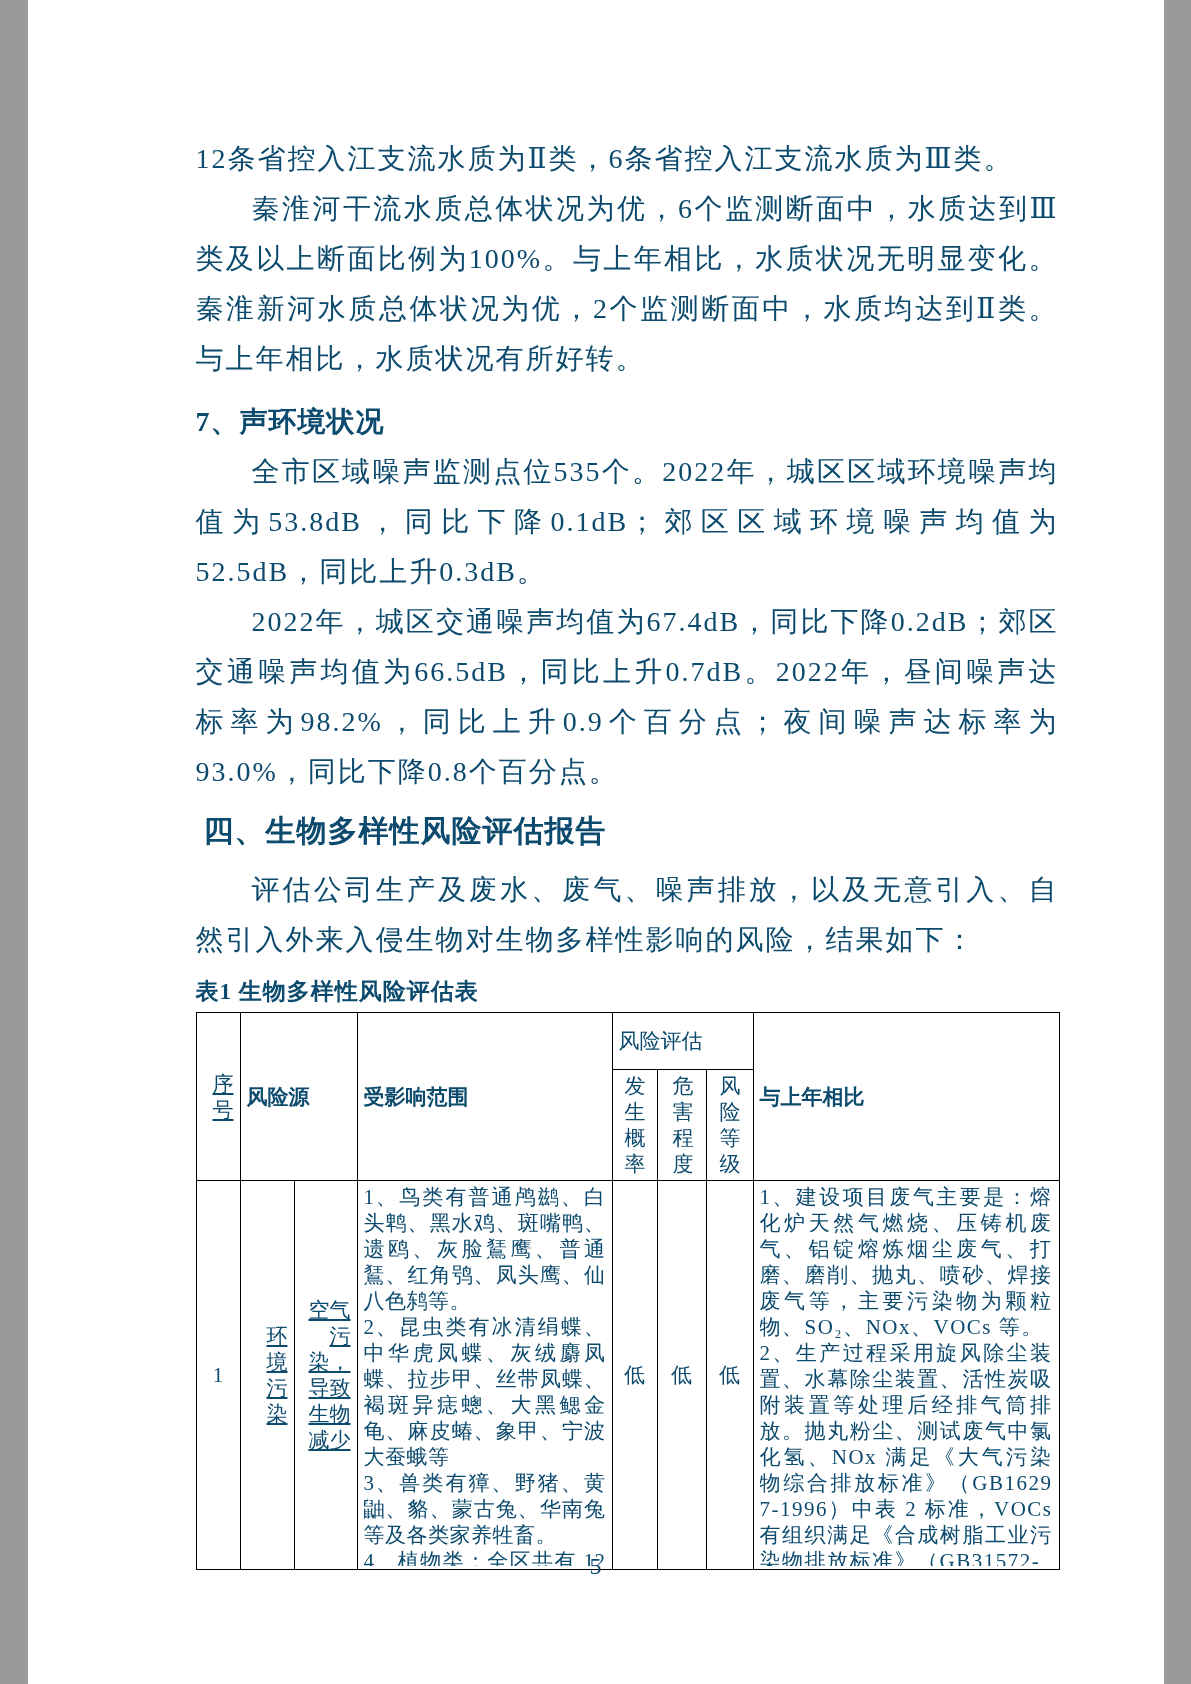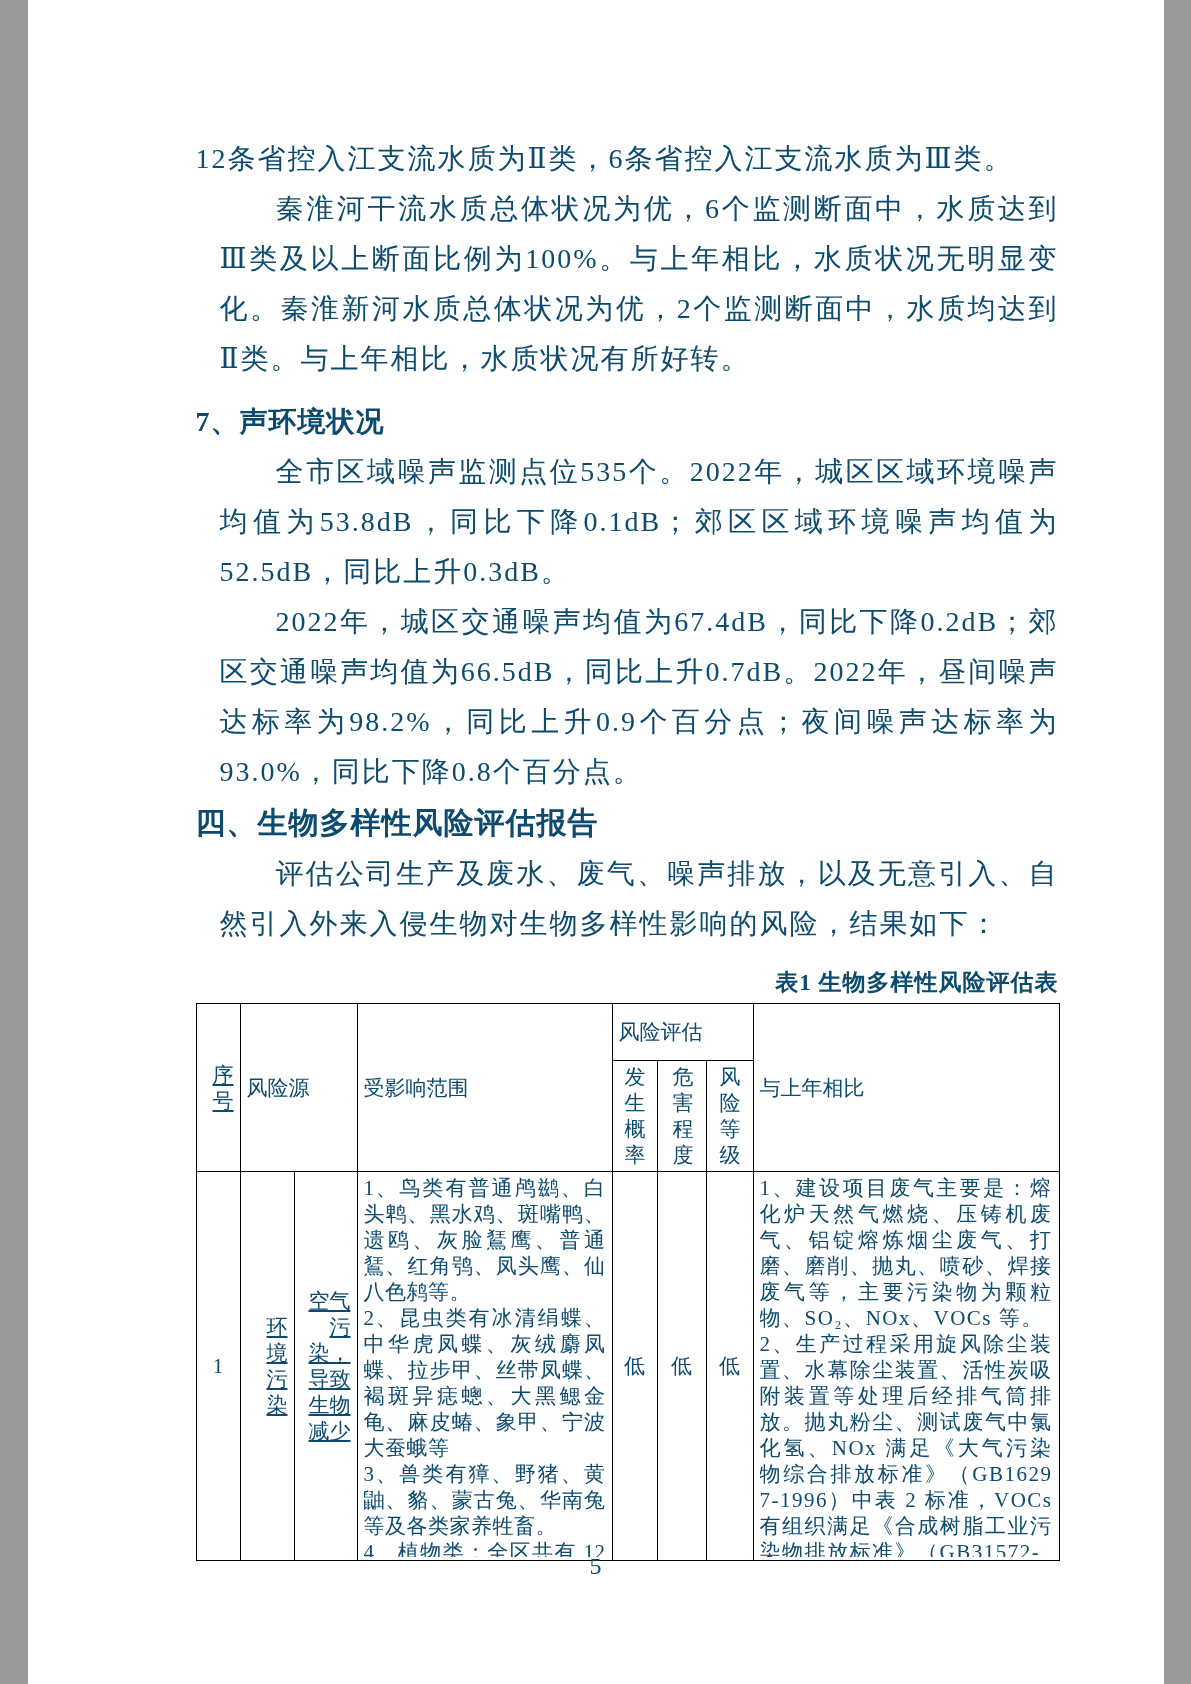--- a/index.html
+++ b/index.html
@@ -18,59 +18,59 @@
     width:863px;
   }
   .body-text{
     margin:0;
     font-size:28px;
     line-height:50px;
     letter-spacing:2px;
     text-align:justify;
     text-justify:inter-ideograph;
   }
-  .indent{text-indent:2em;margin-left:24px;}
+  .indent{text-indent:2em;}
   .heading-3{
     margin:13px 0 0 0;
     font-size:28px;
     font-weight:bold;
     line-height:50px;
     letter-spacing:1px;
   }
   .heading-4{
-    margin:0;
+    margin:8px;
     font-size:30px;
     font-weight:bold;
     line-height:52px;
     letter-spacing:1px;
   }
   .table-title{
-    margin-top:17px;
+    margin-top:10px;
     font-size:23px;
     font-weight:bold;
-    text-align:right;
+    text-align:left;
     line-height:34px;
     letter-spacing:1px;
   }
   table.risk-table{
     width:863px;
     margin-top:3px;
     border-collapse:collapse;
     table-layout:fixed;
     font-size:21px;
     line-height:26px;
   }
   .risk-table th,.risk-table td{
     border:1.5px solid #000;
     font-weight:normal;
     padding:3px 6px;
     vertical-align:middle;
     word-break:break-all;
   }
-  th.hdr-left{text-align:left;}
+  th.hdr-left{text-align:left;font-weight:bold;}
   .cell-center{text-align:center;}
   .v-narrow{padding:3px 8px;text-align:right;text-decoration:underline;}
   th.assess-head{height:50px;vertical-align:middle;text-align:left;margin-left:12px;}
   tr.subhead th{height:104px;text-align:right;padding:3px 12px;}
   td.cell-long{vertical-align:top;text-align:justify;text-justify:inter-ideograph;}
   td.cell-scope{letter-spacing:0.5px;}
   td.cell-measures{letter-spacing:1.5px;}
   .clip{
     height:382px;
     overflow:hidden;

